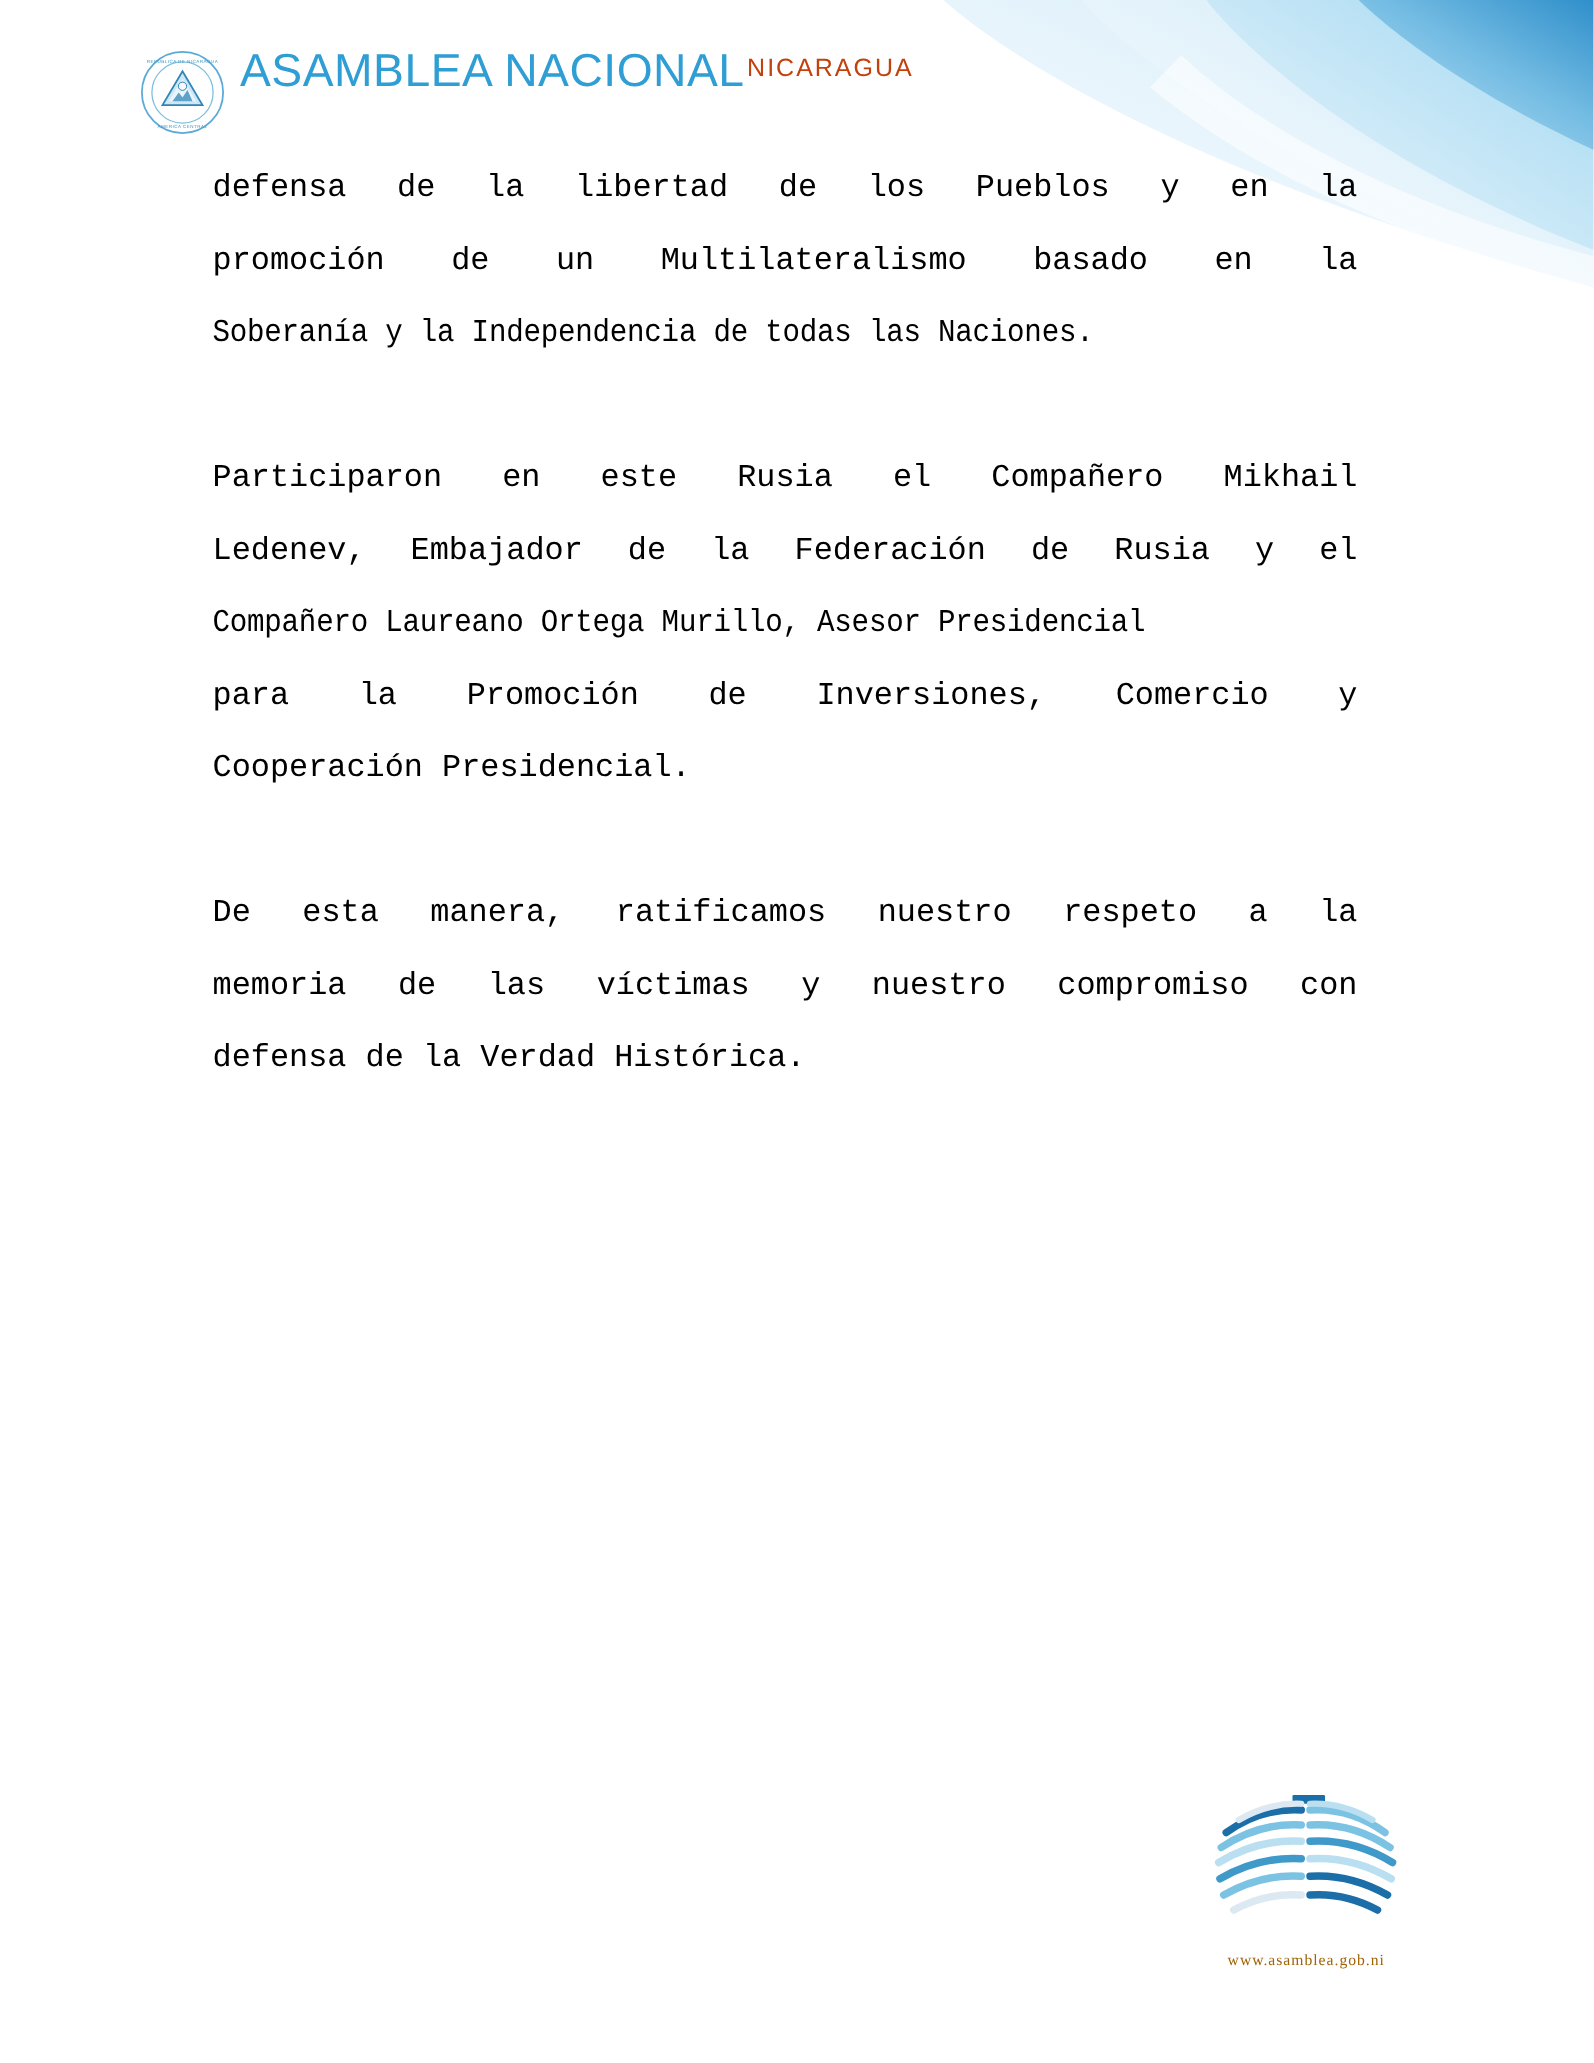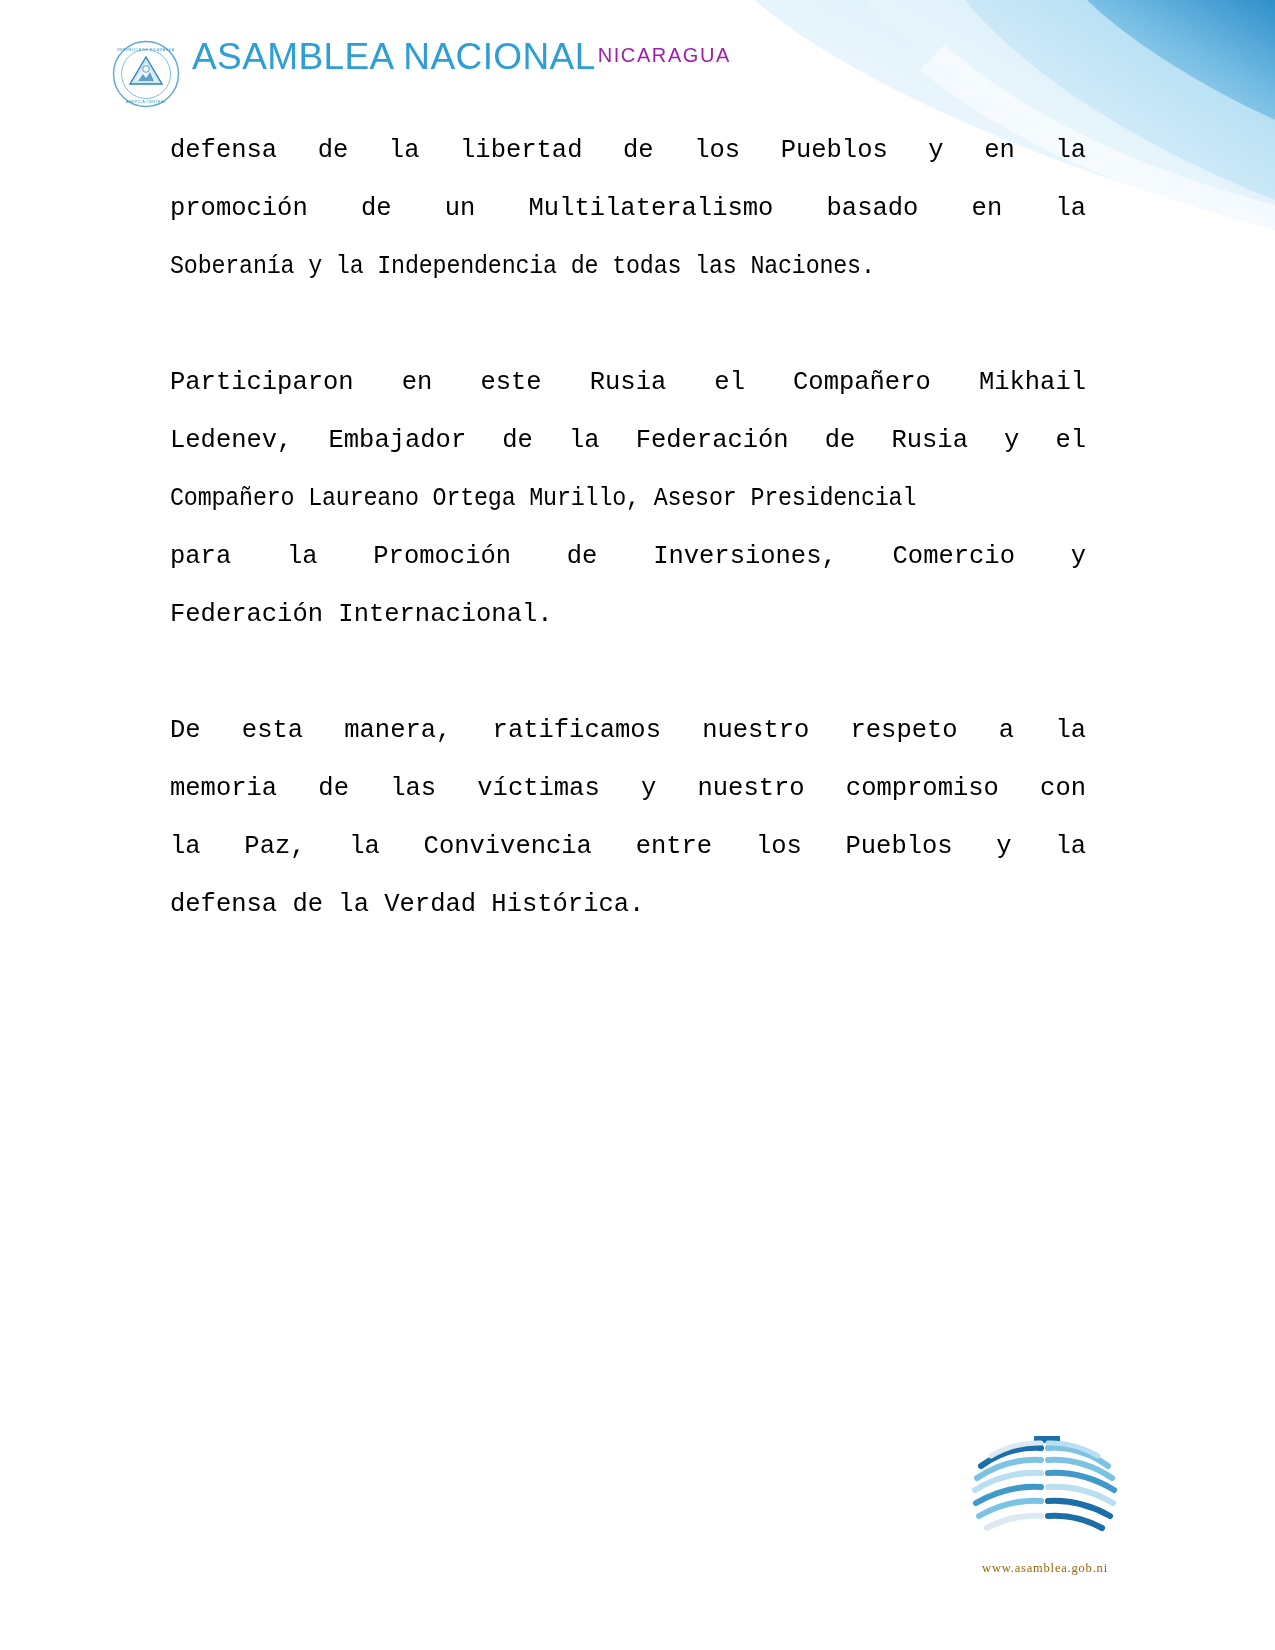--- a/index.html
+++ b/index.html
@@ -50,21 +50,21 @@
     font-size: 37px;
     letter-spacing: 0.4px;
     color: #2e9ed4;
     font-weight: 400;
     white-space: nowrap;
   }
   .logo-sub {
     font-family: "Liberation Sans", sans-serif;
     font-size: 20px;
     letter-spacing: 1.6px;
-    color: #a21caf;
+    color: #c2410c;
     font-weight: 400;
     margin-top: 7px;
     margin-left: 2px;
     white-space: nowrap;
   }
 
   
   .body-text {
     position: absolute;
     left: 170px;
@@ -186,27 +186,26 @@
       <div class="line j">defensa de la libertad de los Pueblos y en la</div>
       <div class="line j">promoción de un Multilateralismo basado en la</div>
       <div class="line condensed last">Soberanía y la Independencia de todas las Naciones.</div>
     </div>
 
     <div class="para">
       <div class="line j">Participaron en este Rusia el Compañero Mikhail</div>
       <div class="line j">Ledenev, Embajador de la Federación de Rusia y el</div>
       <div class="line condensed last">Compañero Laureano Ortega Murillo, Asesor Presidencial</div>
       <div class="line j">para la Promoción de Inversiones, Comercio y</div>
-      <div class="line last">Federación Internacional.</div>
+      <div class="line last">Cooperación Presidencial.</div>
     </div>
 
     <div class="para">
       <div class="line j">De esta manera, ratificamos nuestro respeto a la</div>
       <div class="line j">memoria de las víctimas y nuestro compromiso con</div>
-      <div class="line j">la Paz, la Convivencia entre los Pueblos y la</div>
       <div class="line last">defensa de la Verdad Histórica.</div>
     </div>
 
   </div>
 
   <div class="footer">
     <div class="footer-emblem">
       <svg width="175" height="120" viewBox="0 0 175 120" xmlns="http://www.w3.org/2000/svg">
         <rect x="77" y="4" width="26" height="7" rx="1" fill="#1b6ea8"></rect>
         <g fill="none" stroke-linecap="round">

